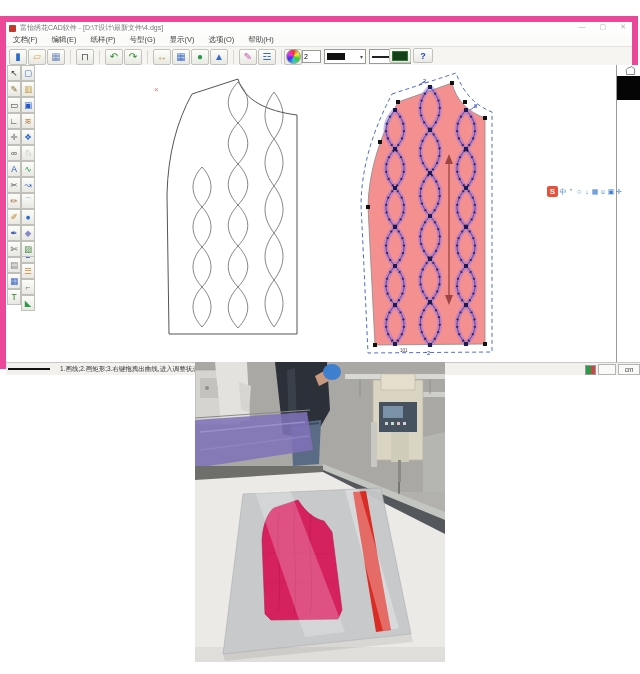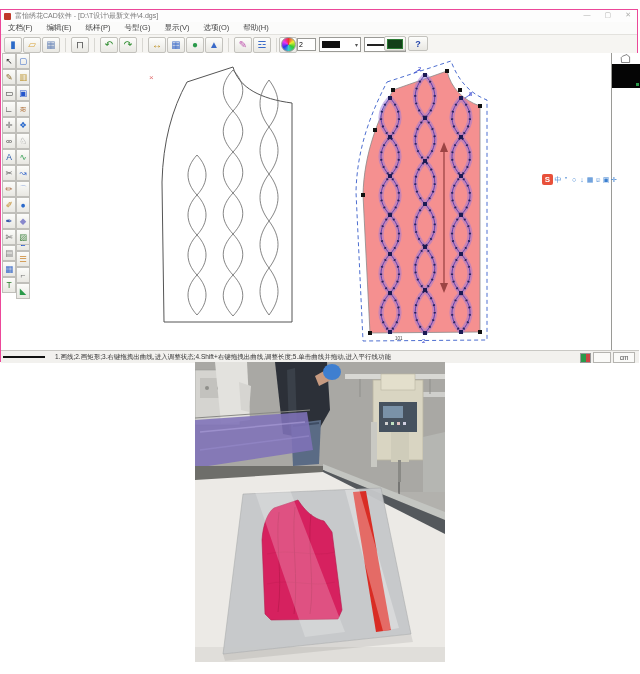--- a/index.html
+++ b/index.html
@@ -1,18 +1,18 @@
 <!DOCTYPE html>
 <html><head>
 <meta charset="utf-8">
 <style>
   html,body{margin:0;padding:0;background:#fff;width:640px;height:674px;overflow:hidden;
     font-family:"Liberation Sans","DejaVu Sans",sans-serif;}
-  .app-window{position:absolute;left:0;top:9px;width:638px;height:353px;background:#fff;
-    border:1px solid #ec4899;box-sizing:border-box;}
+  .app-window{position:absolute;left:0;top:16px;width:638px;height:353px;background:#fff;
+    border:6px solid #ec4899;box-sizing:border-box;}
   
   .titlebar{position:absolute;left:0;top:0;width:100%;height:12px;display:flex;align-items:center;
     background:#fdfdfd;font-size:7px;color:#777;}
   .title-icon{width:7px;height:7px;background:#c0392b;margin:0 4px 0 3px;border-radius:1px;}
   .win-controls{position:absolute;right:6px;top:1px;display:flex;gap:14px;color:#b0b0ae;font-size:7px;}
   .win-controls span{cursor:default;}
   
   .menubar{position:absolute;left:0;top:12px;width:100%;height:12px;display:flex;align-items:center;
     background:#fbfbfa;}
   .menu-item{border:none;background:none;font-size:7.5px;color:#444;padding:0 7px;height:12px;

